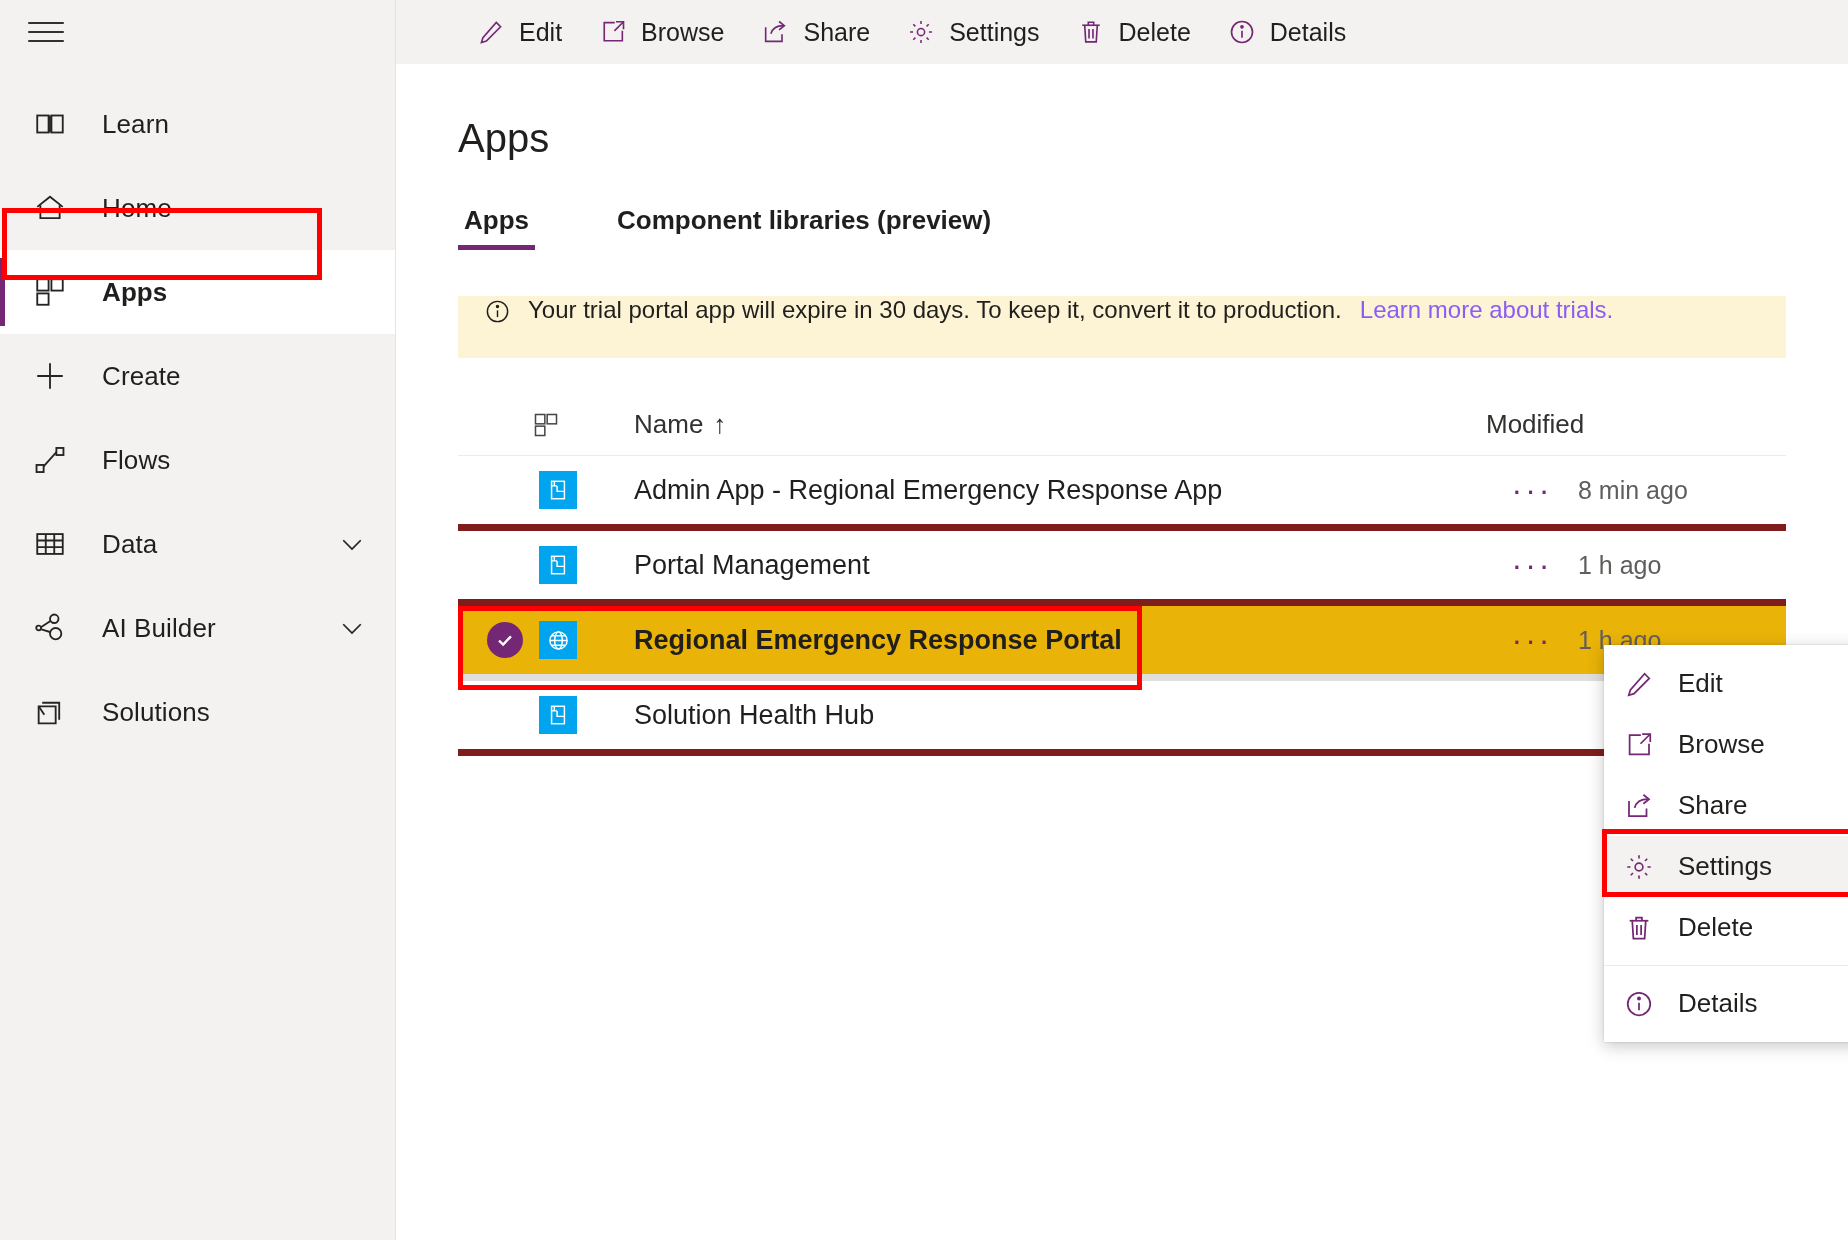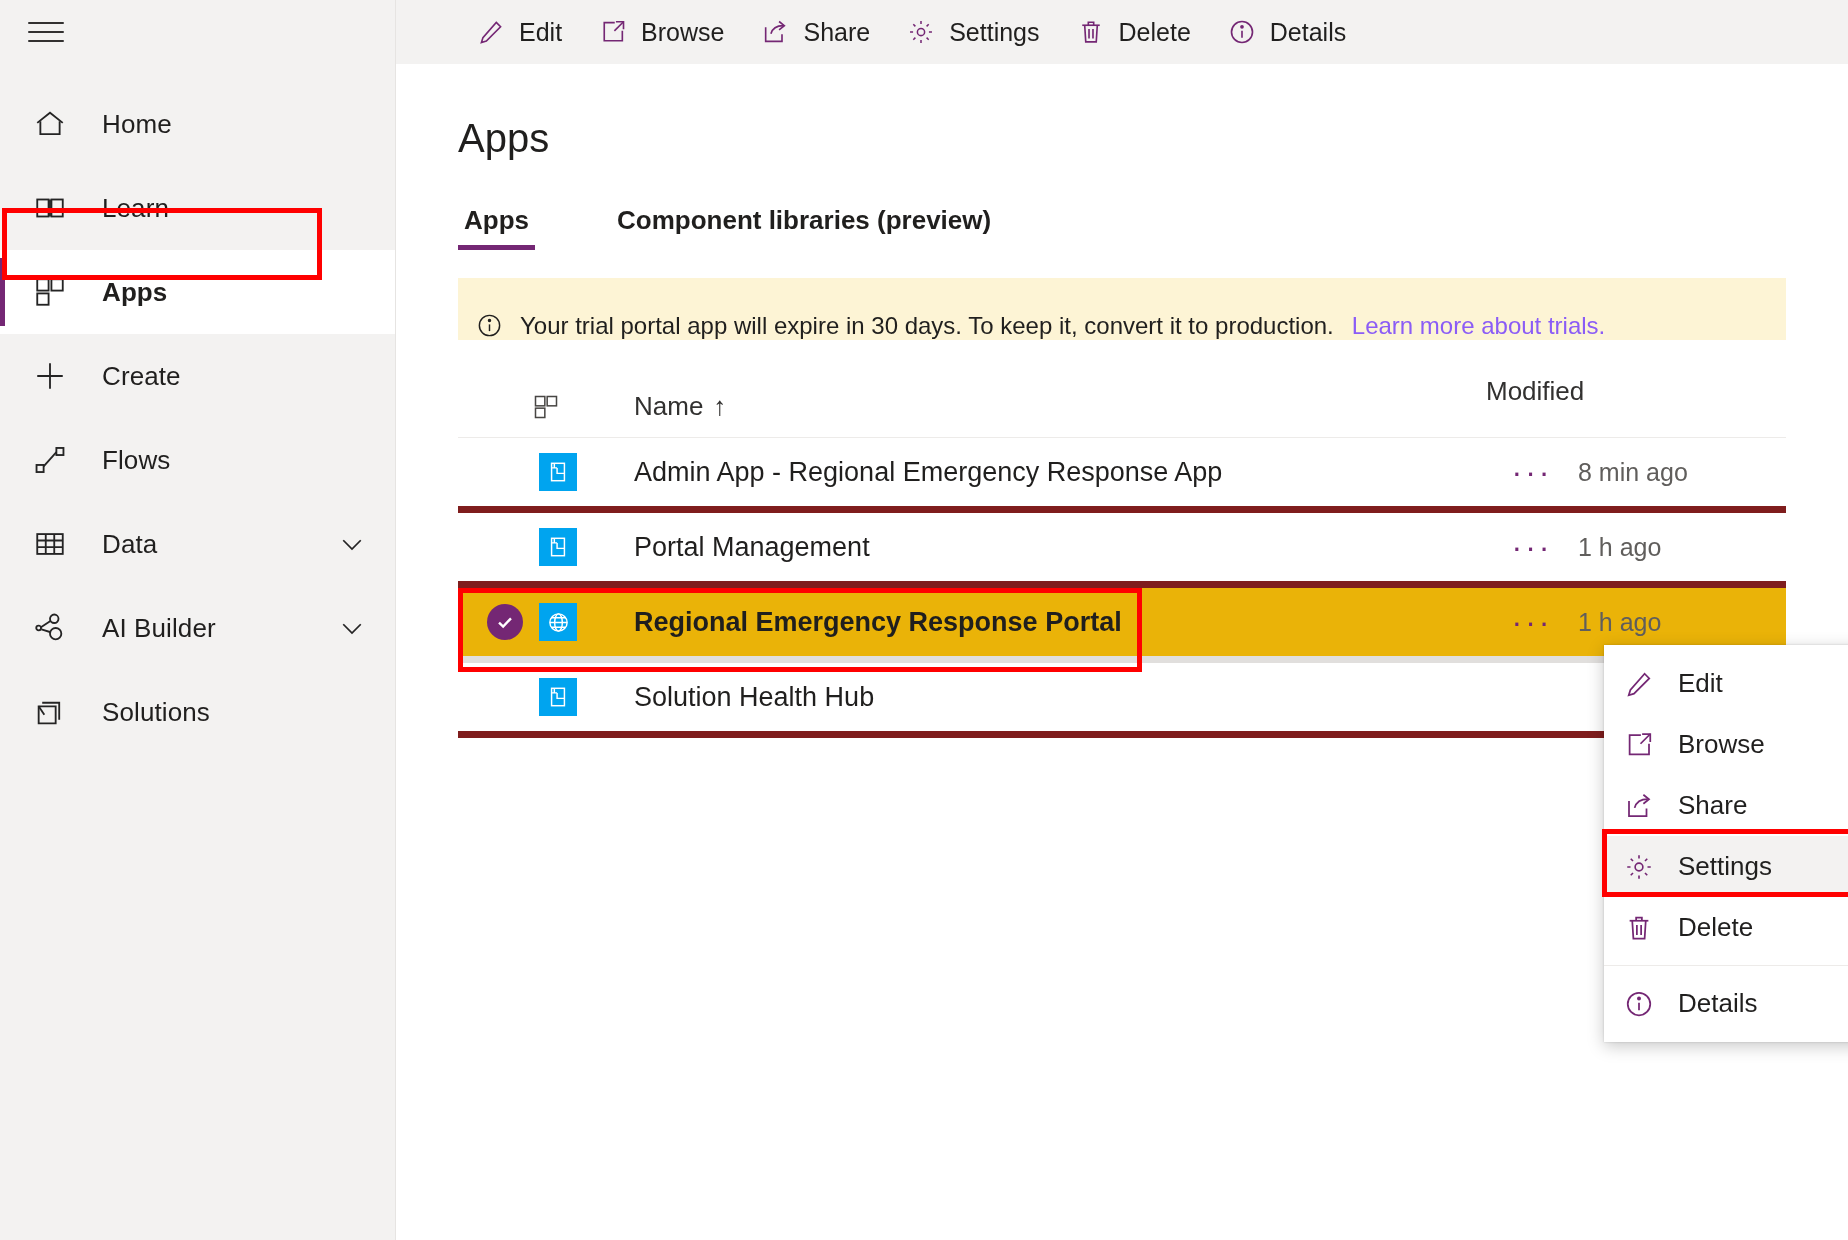--- a/index.html
+++ b/index.html
@@ -150,45 +150,46 @@
   .tab.active { font-weight: bold; }
   .tab.active::after {
     content: "";
     position: absolute;
     left: 0; right: 0; bottom: 0;
     height: 5px;
     background: #742774;
   }
 
   .banner {
-    margin-top: 28px;
+    margin-top: 46px;
     margin-right: 62px;
     background: #fdf4d5;
     height: 62px;
     display: flex;
-    align-items: flex-end;
-    padding-left: 16px;
+    align-items: flex-start;
+    padding-left: 24px;
   }
   .banner .bico {
     width: 30px; height: 30px;
     color: #201f1e;
     display: flex; align-items: center; justify-content: center;
     margin-right: 16px;
     flex: 0 0 30px;
   }
   .banner .btxt { font-size: 24px; color: #201f1e; }
   .banner .blink {
     font-size: 24px; color: #8b5cf6;
     margin-left: 18px; text-decoration: none; cursor: pointer;
   }
 
   
   .table { margin-top: 36px; margin-right: 62px; }
   .thead {
     display: flex;
+    align-items: center;
     height: 62px;
     padding-left: 74px;
     border-bottom: 1px solid #edebe9;
   }
   .th-icon { width: 52px; flex: 0 0 52px; color: #484644; display:flex; align-items:center; }
   .th-name {
     flex: 1 1 auto;
     font-size: 26px; color: #323130;
     padding-left: 50px;
     display: flex; align-items: center; gap: 10px;
@@ -325,36 +326,36 @@
           <span></span>
           <span></span>
       </div>
     </div>
 
     <div class="nav">
 
       <div class="nav-item">
         <span class="nav-ico">
           <svg width="34" height="34" viewBox="0 0 24 24" fill="none" stroke="#242424" stroke-width="1.3">
-            <path d="M3 11.2 12 4l9 7.2"></path>
-              <path d="M5.2 10v9.2h13.6V10"></path>
-          </svg>
-        </span>
-        <span class="nav-label">Home</span>
-      </div>
-
-      <div class="nav-item">
-        <span class="nav-ico">
-          <svg width="34" height="34" viewBox="0 0 24 24" fill="none" stroke="#242424" stroke-width="1.3">
             <rect x="3" y="6" width="8" height="12"></rect>
               <rect x="13" y="6" width="8" height="12"></rect>
             <path d="M12 6v12"></path>
           </svg>
         </span>
         <span class="nav-label">Learn</span>
+      </div>
+
+      <div class="nav-item">
+        <span class="nav-ico">
+          <svg width="34" height="34" viewBox="0 0 24 24" fill="none" stroke="#242424" stroke-width="1.3">
+            <path d="M3 11.2 12 4l9 7.2"></path>
+              <path d="M5.2 10v9.2h13.6V10"></path>
+          </svg>
+        </span>
+        <span class="nav-label">Home</span>
       </div>
 
       <div class="nav-item selected">
         <span class="nav-ico">
           <svg width="34" height="34" viewBox="0 0 24 24" fill="none" stroke="#242424" stroke-width="1.3">
             <rect x="3" y="3" width="8" height="8"></rect>
               <rect x="13" y="3" width="8" height="8"></rect>
             <rect x="3" y="13" width="8" height="8"></rect>
           </svg>
         </span>

